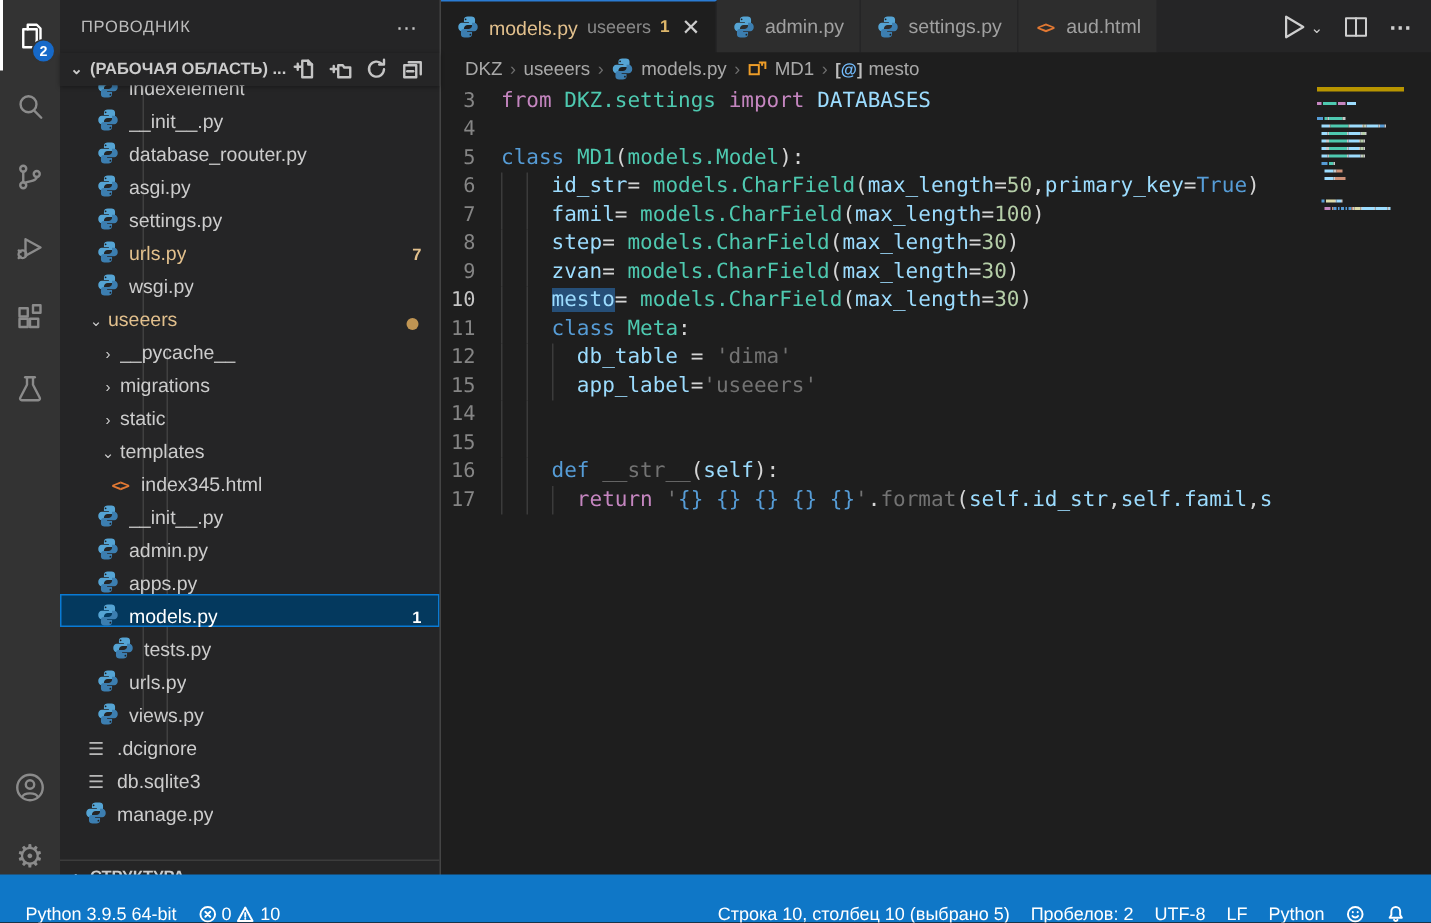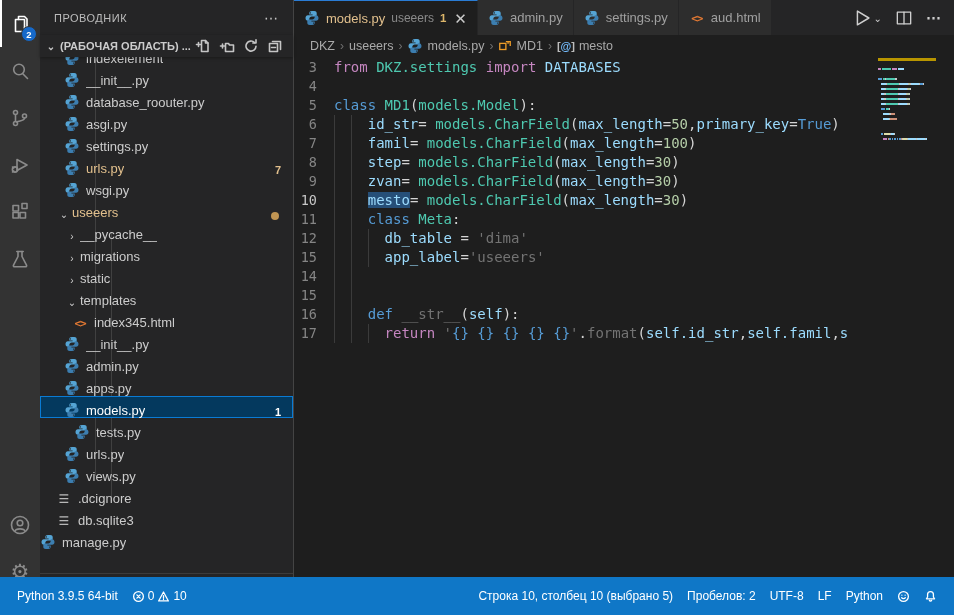--- a/index.html
+++ b/index.html
@@ -92,22 +92,22 @@
   .tk-k{color:#C586C0} .tk-b{color:#569CD6} .tk-t{color:#4EC9B0} .tk-v{color:#9CDCFE}
   .tk-n{color:#B5CEA8} .tk-s{color:#737373} .tk-f{color:#737373} .tk-p{color:#D4D4D4}
   .tk-sel { background:#264F78; }
   .minimap { position:absolute; top:1px; right:9px; width:67px; bottom:0; cursor:pointer; }
   .mm-line { height:5px; position:relative; white-space:nowrap; font-size:0; }
   .mm-seg { display:inline-block; height:2px; vertical-align:top; }
   .hscroll { position:absolute; bottom:0; left:56px; width:345px; height:10px; background:#424242;
              cursor:pointer; }
 
   
-  .statusbar { position:absolute; left:0; right:0; bottom:0; height:38px; background:#0f77c7;
-               color:#ffffff; display:flex; align-items:center; font-size:12px; padding:0 10px;
+  .statusbar { position:absolute; left:0; right:0; bottom:0; height:16px; background:#0f77c7;
+               color:#ffffff; display:flex; align-items:flex-start; font-size:12px; padding:16px 10px;
                gap:0; z-index:5; }
   .st-item { display:flex; align-items:center; gap:4px; padding:0 7px; height:20px; cursor:pointer;
              white-space:nowrap; }
   .st-right { margin-left:auto; display:flex; align-items:center; }
   .st-prob { display:flex; align-items:center; gap:3px; }
 
   
   .ic svg { display:block; }
   .html-ico { color:#e37933; font-weight:bold; font-size:11px; letter-spacing:-1px;
               font-family:"DejaVu Sans Mono", monospace; }
@@ -449,21 +449,21 @@
               <span class="ic"><span class="config-ico">☰</span></span>
             </span>
             <span class="lbl">.dcignore</span>
           </div>
           <div class="tree-row  " style="padding-left:16px">
             <span class="fico">
               <span class="ic"><span class="config-ico">☰</span></span>
             </span>
             <span class="lbl">db.sqlite3</span>
           </div>
-          <div class="tree-row  " style="">
+          <div class="tree-row  " style="padding-left:16px">
             <span class="fico">
               <span class="ic">
                 <svg width="16" height="16" viewBox="0 0 16 16">
                   <path fill="#55a4d4" d="M7.9 1C6.3 1 5.3 1.7 5.3 3v1.6h3.3v.6H3.9C2.5 5.2 1.5 6.3 1.5 8s1 2.8 2.4 2.8h1.4V9c0-1.3 1.1-2.4 2.5-2.4h3.2c1 0 1.7-.8 1.7-1.8V3c0-1.3-1-2-2.4-2z"></path>
                   <path fill="#3c7eb0" d="M8.1 15c1.6 0 2.6-.7 2.6-2v-1.6H7.4v-.6h4.7c1.4 0 2.4-1.1 2.4-2.8s-1-2.8-2.4-2.8h-1.4V7c0 1.3-1.1 2.4-2.5 2.4H5c-1 0-1.7.8-1.7 1.8V13c0 1.3 1 2 2.4 2z"></path>
                   <circle fill="#1e1e1e" cx="6.4" cy="2.9" r=".6"></circle>
                   <circle fill="#1e1e1e" cx="9.6" cy="13.1" r=".6"></circle>
                 </svg>
               </span>
             </span>

